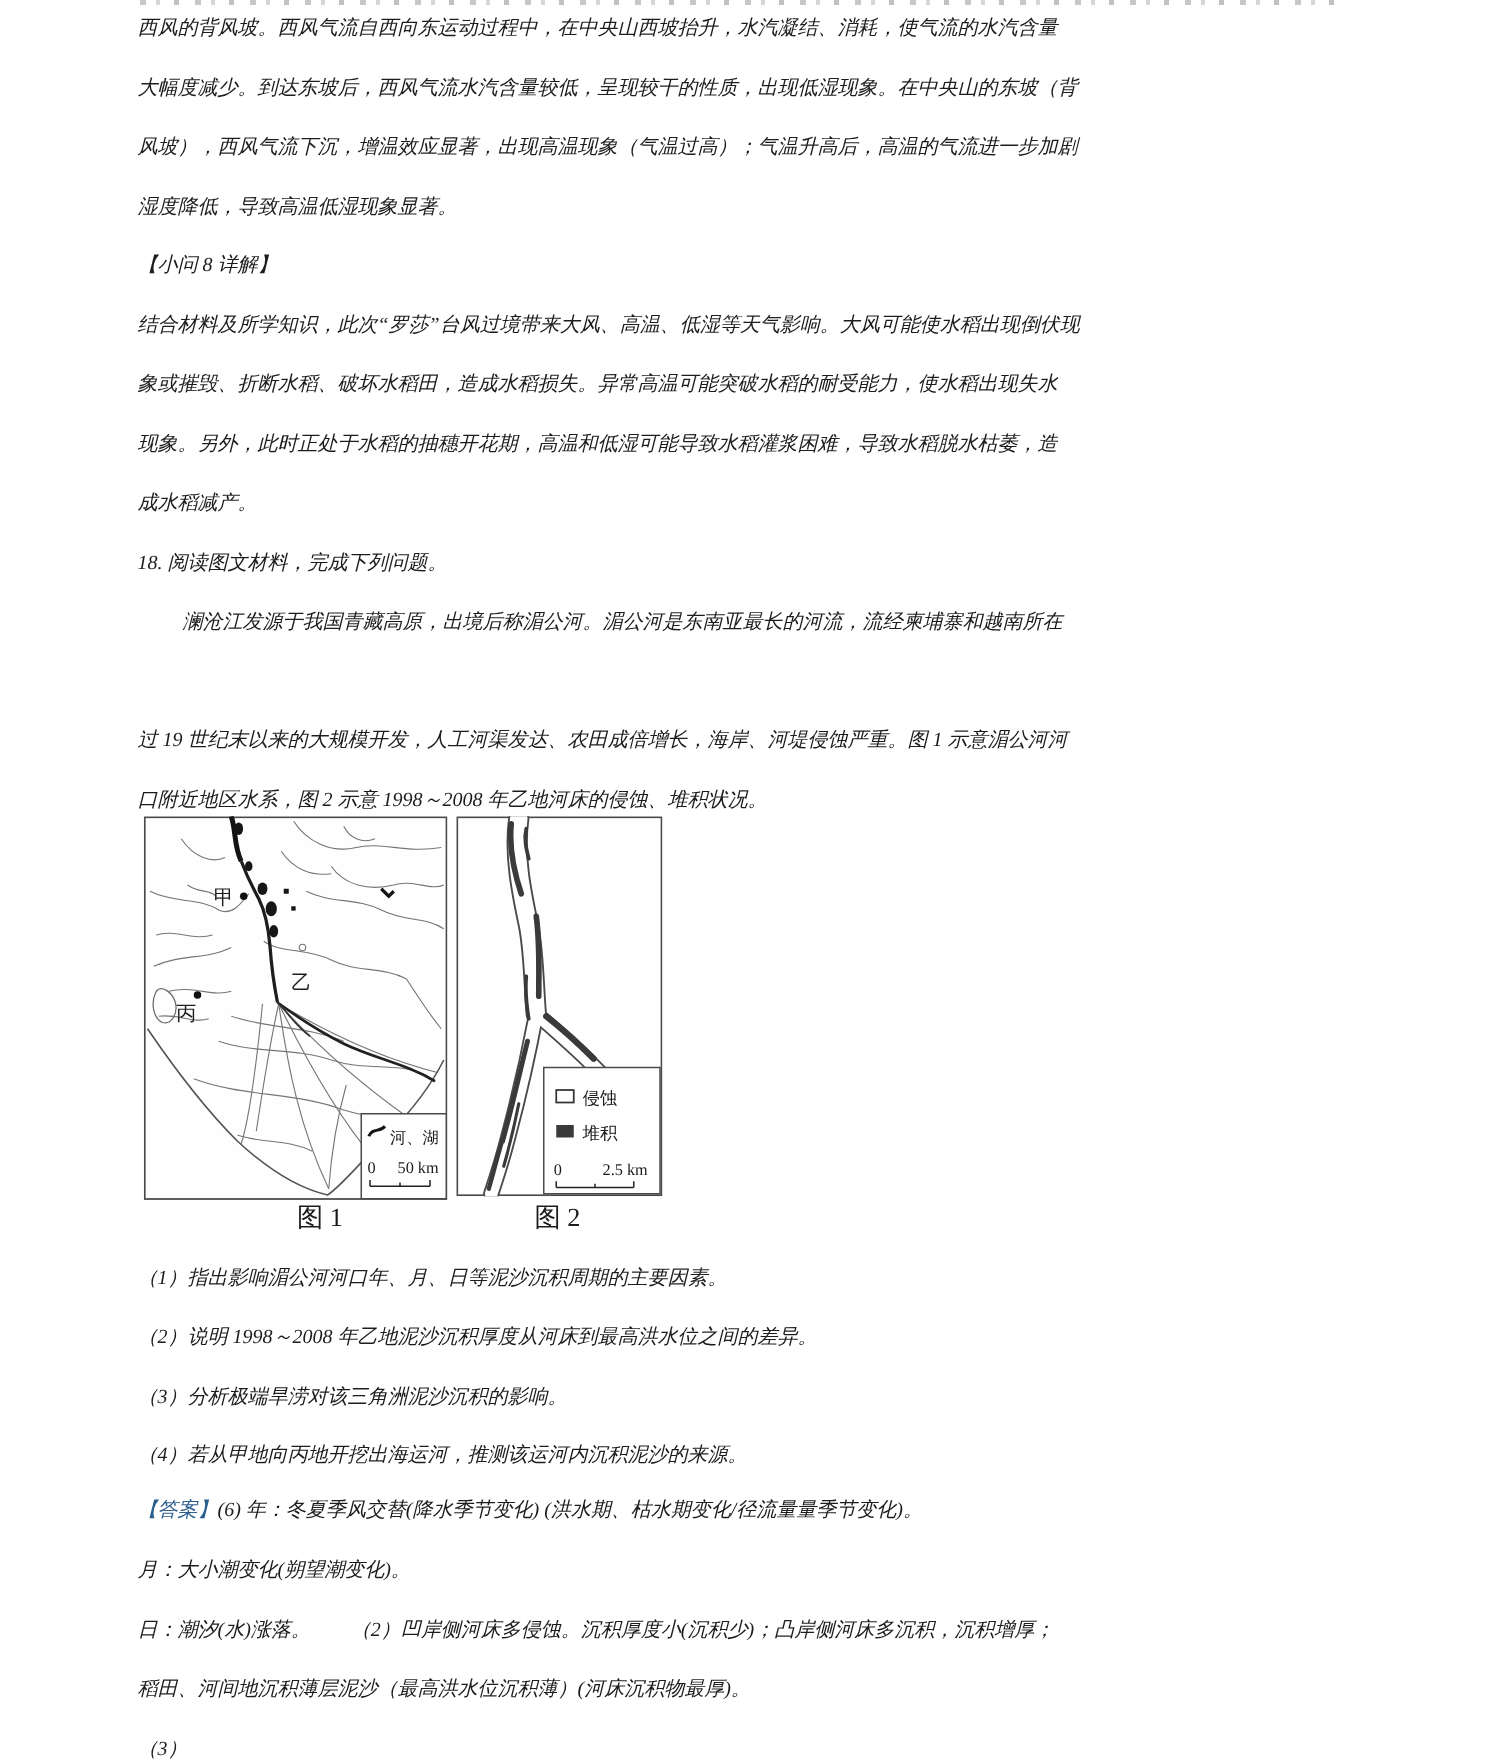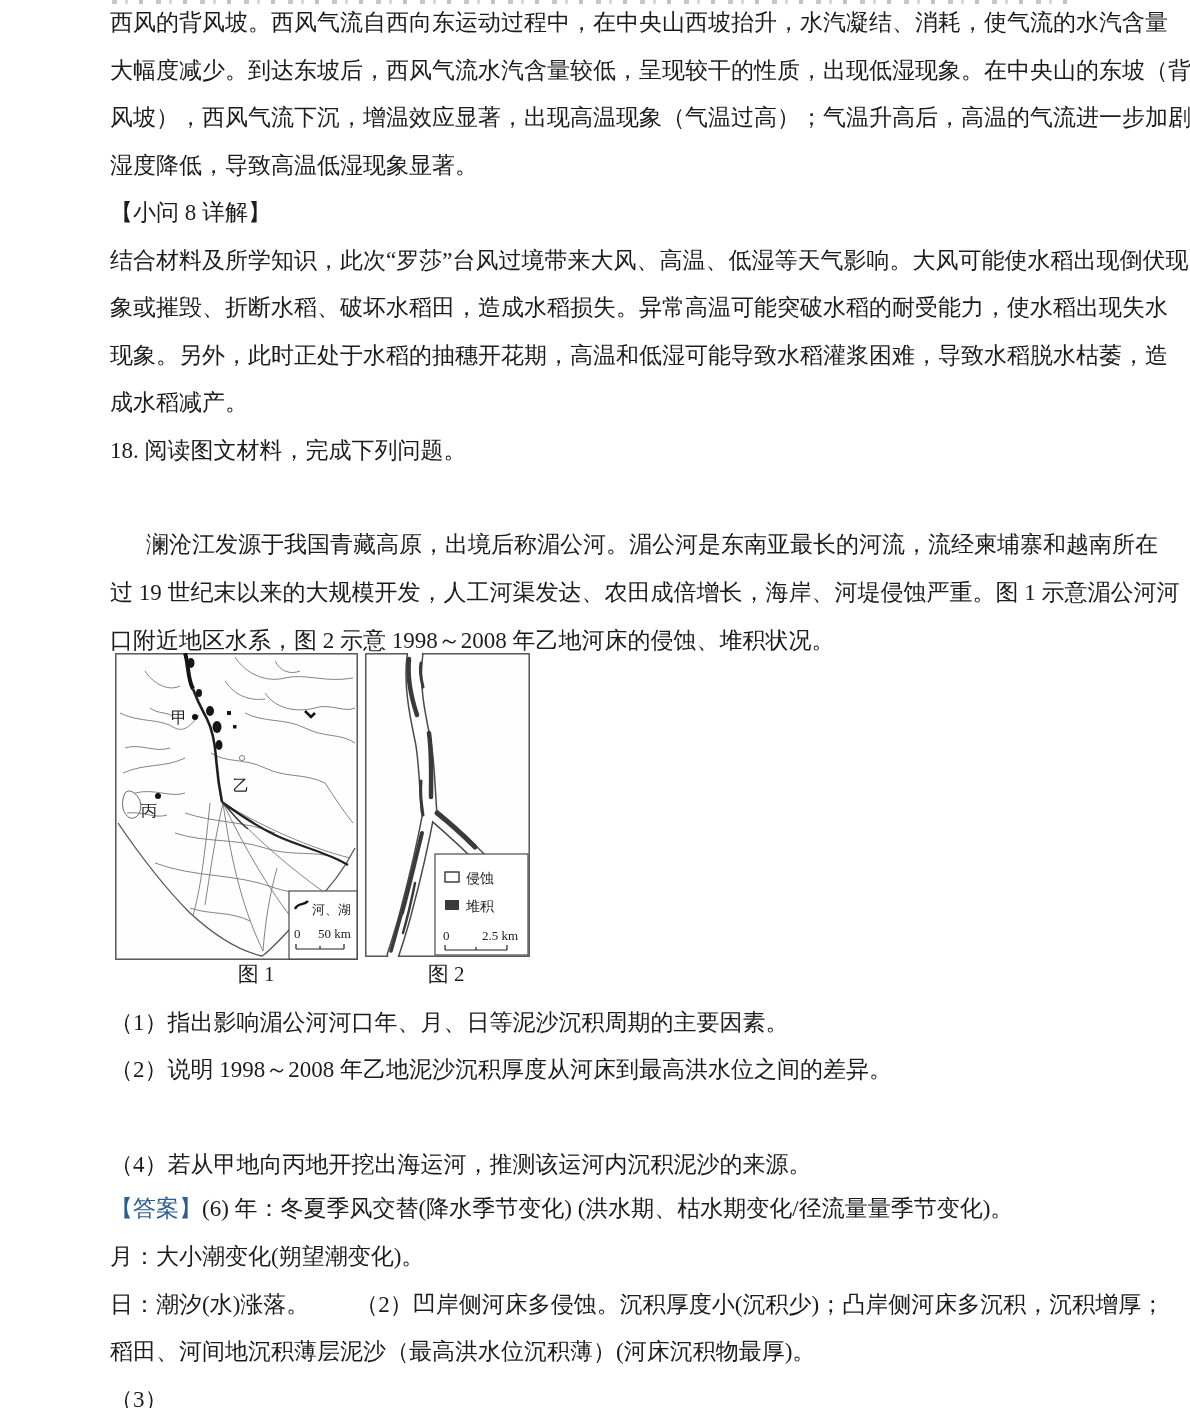--- a/index.html
+++ b/index.html
@@ -7,26 +7,27 @@
     position:relative;
     width:1190px;height:1408px;
     background:#ffffff;
     font-family:"Liberation Serif","DejaVu Serif",serif;
     color:#1c1c1c;
     overflow:hidden;
   }
   .line{
     position:absolute;
     left:110px;
-    font-size:23px;
+    font-size:16px;
     line-height:30px;
     white-space:nowrap;
     letter-spacing:0px;
+    font-style:italic;
   }
-  .line.indent{left:146px;margin-top:47px;}
+  .line.indent{left:146px;}
   .ans-label{color:#2b5d8e;}
   .top-clip{
     position:absolute;top:0;left:112px;width:960px;height:4px;
     background:repeating-linear-gradient(90deg,#9a9a9a 0 5px,transparent 5px 13px,#b5b5b5 13px 16px,transparent 16px 27px,#8f8f8f 27px 31px,transparent 31px 44px);
     opacity:.55;
   }
   .fig{position:absolute;}
   .caption{position:absolute;font-size:21px;width:90px;text-align:center;}
   svg text{font-family:"Liberation Serif","DejaVu Serif",serif;fill:#1c1c1c;}
 </style>
@@ -155,20 +156,21 @@
         <path d="M80,292 v5 M80,297 h62 M111,294 v3 M142,292 v5" stroke="#222222" stroke-width="1.2" fill="none"></path>
       </g>
     </svg>
   </div>
 
   <div class="caption" style="left:211px;top:960px">图 1</div>
   <div class="caption" style="left:401px;top:960px">图 2</div>
 
   <div class="line" style="top:1008px">（1）指出影响湄公河河口年、月、日等泥沙沉积周期的主要因素。</div>
   <div class="line" style="top:1055px">（2）说明 1998～2008 年乙地泥沙沉积厚度从河床到最高洪水位之间的差异。</div>
+  <div class="line" style="top:1103px">（3）分析极端旱涝对该三角洲泥沙沉积的影响。</div>
   <div class="line" style="top:1150px">（4）若从甲地向丙地开挖出海运河，推测该运河内沉积泥沙的来源。</div>
 
   <div class="line" style="top:1194px">
     <span class="ans-label">【答案】</span><span>(6) 年：冬夏季风交替(降水季节变化) (洪水期、枯水期变化/径流量量季节变化)。</span>
   </div>
   <div class="line" style="top:1242px">月：大小潮变化(朔望潮变化)。</div>
   <div class="line" style="top:1290px">日：潮汐(水)涨落。　　（2）凹岸侧河床多侵蚀。沉积厚度小(沉积少)；凸岸侧河床多沉积，沉积增厚；</div>
   <div class="line" style="top:1337px">稻田、河间地沉积薄层泥沙（最高洪水位沉积薄）(河床沉积物最厚)。</div>
   <div class="line" style="top:1385px">（3）</div>
 

